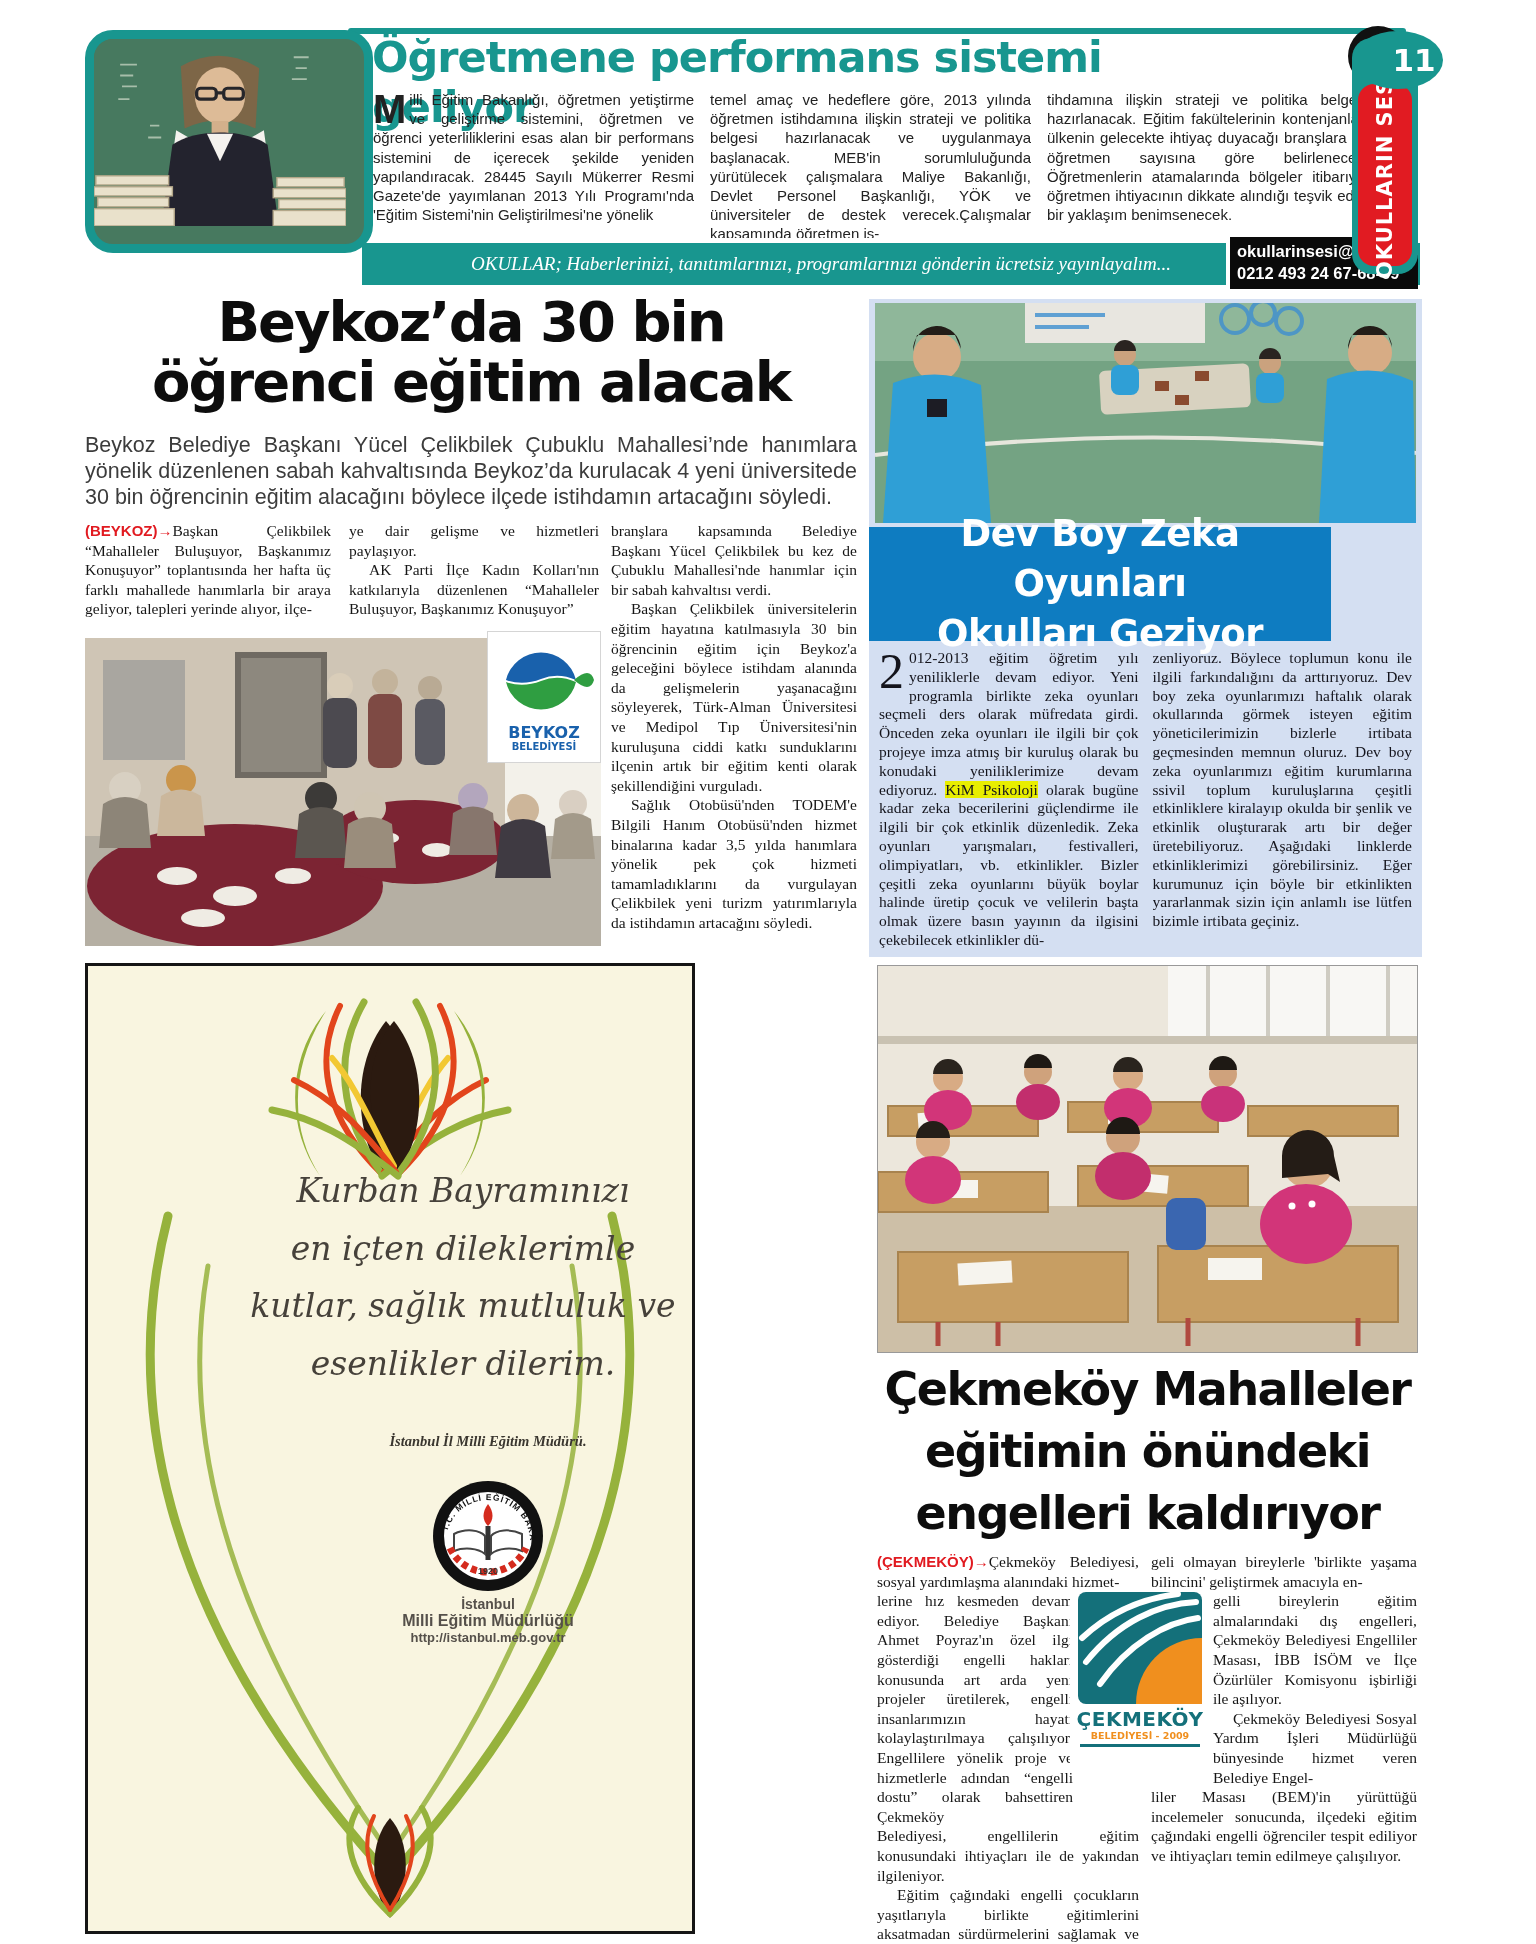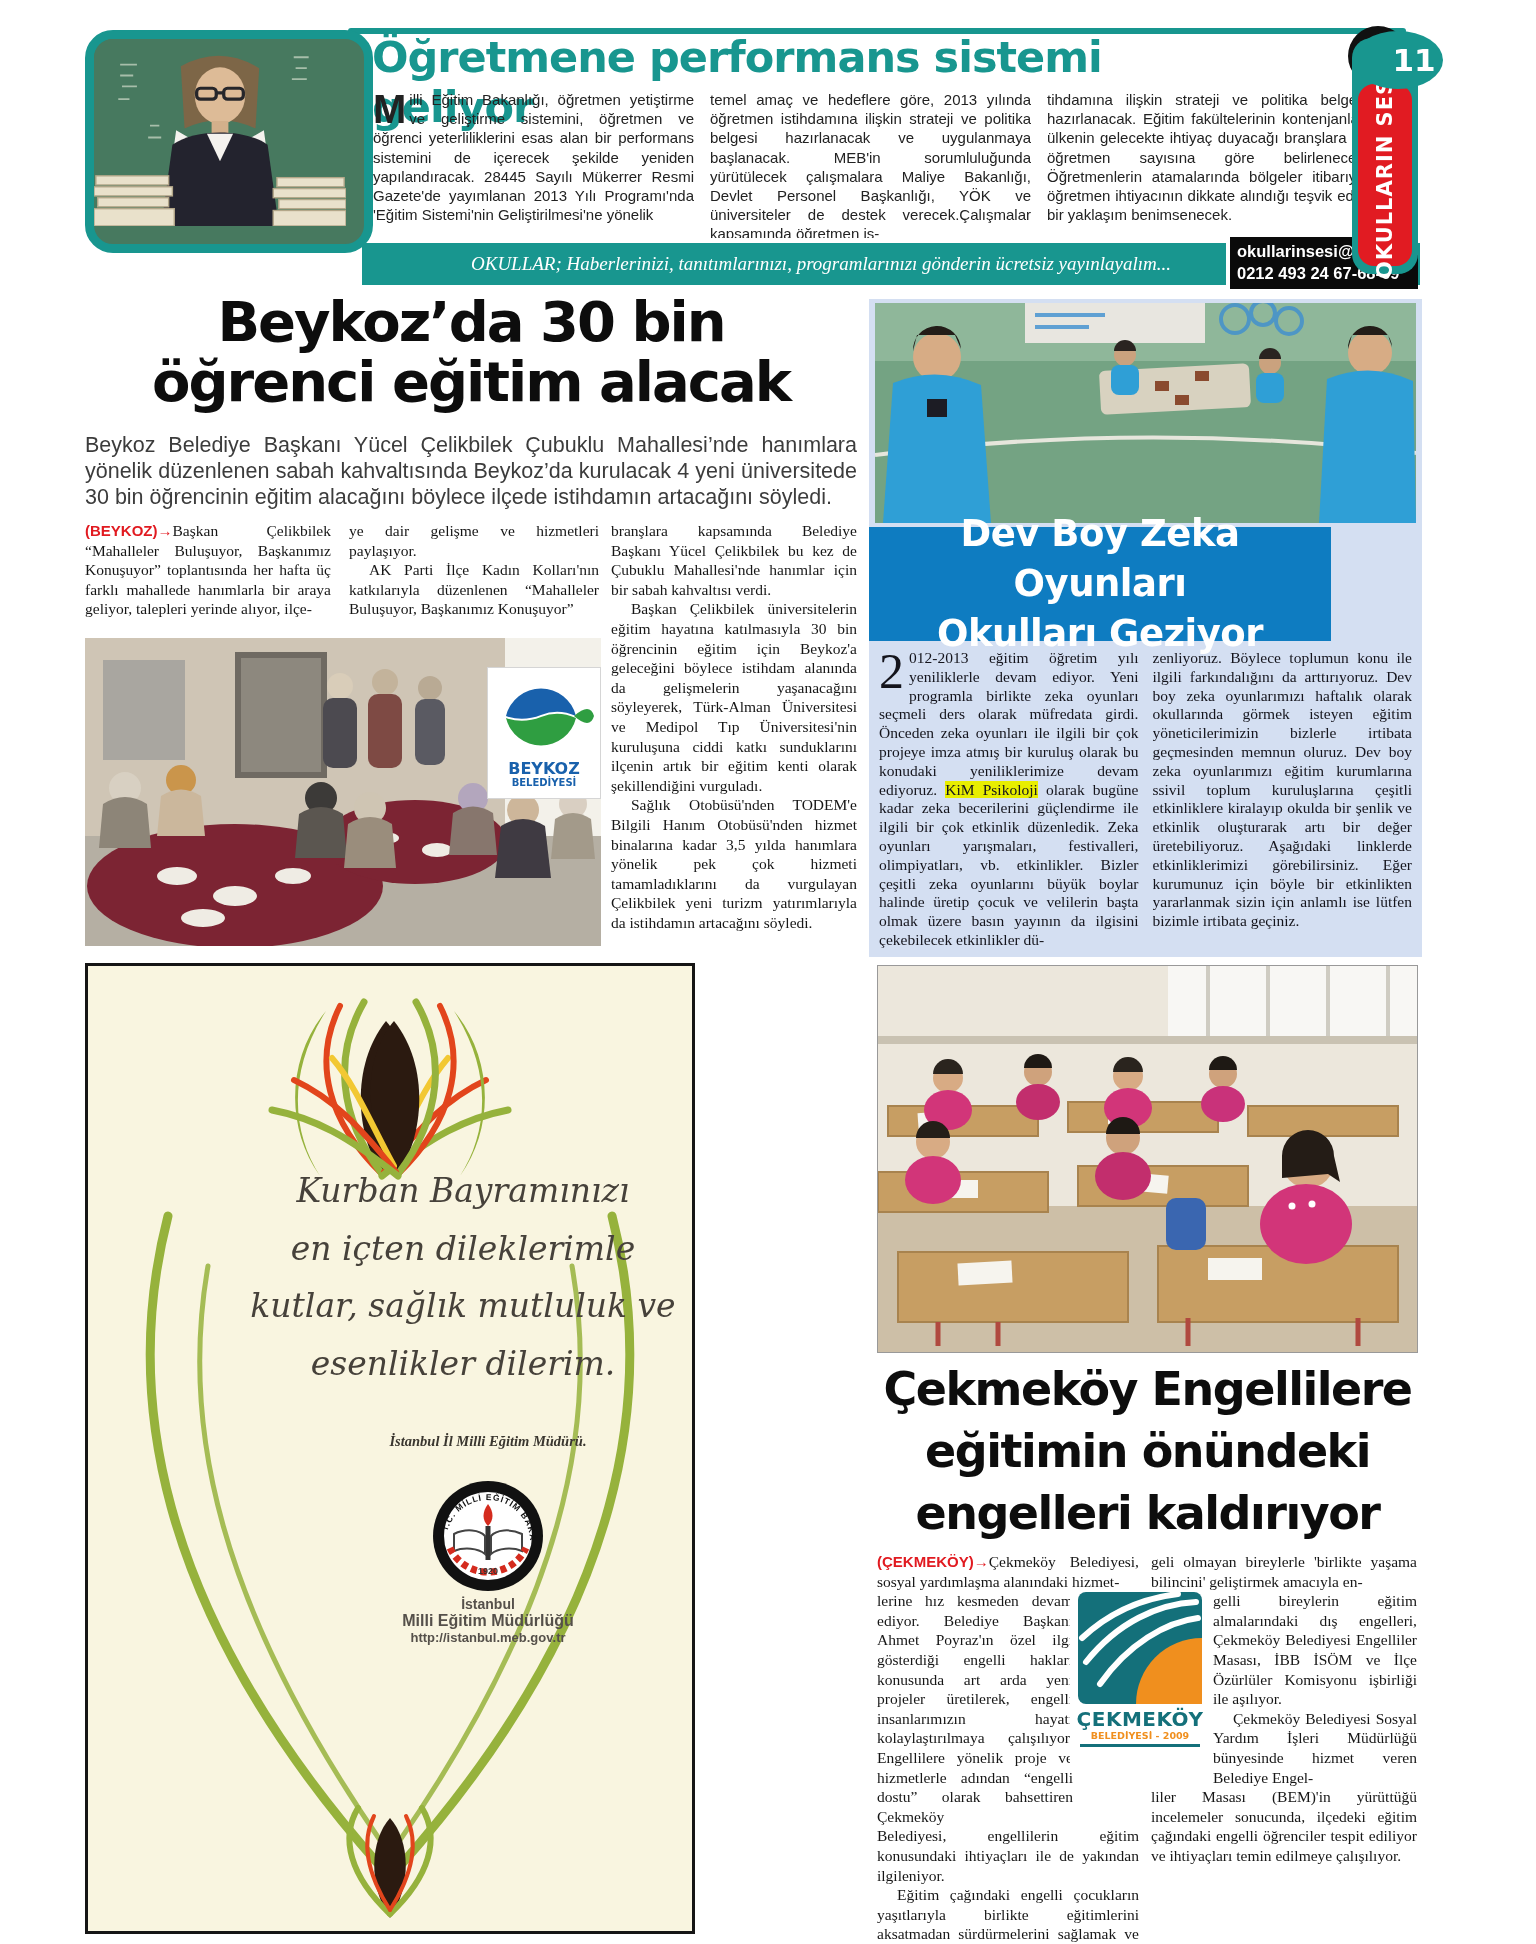--- a/index.html
+++ b/index.html
@@ -37,21 +37,21 @@
   .bk-lede{left:85px;top:432px;width:772px;font-size:21.5px;line-height:26px;text-align:justify;color:#3c3c3c;}
   .serifbody{font-family:"Liberation Serif",serif;font-size:15.5px;line-height:19.6px;text-align:justify;color:#161616;}
   .serifbody p{margin:0;}
   .serifbody p.ind{text-indent:20px;}
   .bk-col1{left:85px;top:521px;width:246px;height:120px;overflow:hidden;}
   .bk-col2{left:349px;top:521px;width:250px;height:126px;overflow:hidden;}
   .bk-col3{left:611px;top:521px;width:246px;height:428px;overflow:hidden;}
   .tag{color:#e11a20;font-weight:bold;font-family:"Liberation Sans",sans-serif;font-size:15px;}
   .meeting-photo{left:85px;top:638px;width:516px;height:308px;overflow:hidden;}
   .beykoz-logo{left:487px;top:631px;width:114px;height:132px;background:#fff;border:1px solid #d5d5d5;
-               text-align:center;box-sizing:border-box;padding-top:4px;margin-top:36px;}
+               text-align:center;box-sizing:border-box;padding-top:4px;}
   .beykoz-logo .l1{font-family:"DejaVu Sans",sans-serif;font-weight:bold;font-size:16px;color:#1961ac;line-height:17px;}
   .beykoz-logo .l2{font-family:"DejaVu Sans",sans-serif;font-weight:bold;font-size:10px;color:#1961ac;line-height:12px;}
 
   
   .db-panel{left:869px;top:299px;width:553px;height:658px;background:#d4dff2;}
   .db-photo{position:absolute;left:6px;top:4px;width:541px;height:220px;overflow:hidden;}
   .db-bar{position:absolute;left:0;top:228px;width:462px;height:114px;background:#0e7cc1;
           display:flex;flex-direction:column;justify-content:center;}
   .db-bar div{text-align:center;color:#fff;font-family:"DejaVu Sans",sans-serif;font-weight:bold;
               font-size:37px;line-height:50px;letter-spacing:-0.5px;}
@@ -376,21 +376,21 @@
           <circle cx="434" cy="238" r="3.5" fill="#fff"></circle>
       </g>
       <rect x="288" y="232" width="40" height="52" rx="10" fill="#3a66b0"></rect>
       <g stroke="#b0493f" stroke-width="5" fill="none">
           <path d="M60,356 v24 M120,356 v24 M310,352 v28 M480,352 v28"></path>
         </g>
     </svg>
   </div>
 
   <div class="abs ck-headline">
-    <div>Çekmeköy Engellilere</div>
+    <div>Çekmeköy Mahalleler</div>
     <div>eğitimin önündeki</div>
     <div>engelleri kaldırıyor</div>
   </div>
 
   <div class="abs ck-col1 serifbody">
     <p><span class="tag">(ÇEKMEKÖY)→</span><span>Çekmeköy Belediyesi, sosyal yardımlaşma alanındaki hizmet-</span></p>
     <p class="narrow">lerine hız kesmeden devam ediyor. Belediye Başkanı Ahmet Poyraz'ın özel ilgi gösterdiği engelli hakları konusunda art arda yeni projeler üretilerek, engelli insanlarımızın hayatı kolaylaştırılmaya çalışılıyor. Engellilere yönelik proje ve hizmetlerle adından “engelli dostu” olarak bahsettiren Çekmeköy</p>
     <p>Belediyesi, engellilerin eğitim konusundaki ihtiyaçları ile de yakından ilgileniyor.</p>
     <p class="ind">Eğitim çağındaki engelli çocukların yaşıtlarıyla birlikte eğitimlerini aksatmadan sürdürmelerini sağlamak ve en-</p>
   </div>

